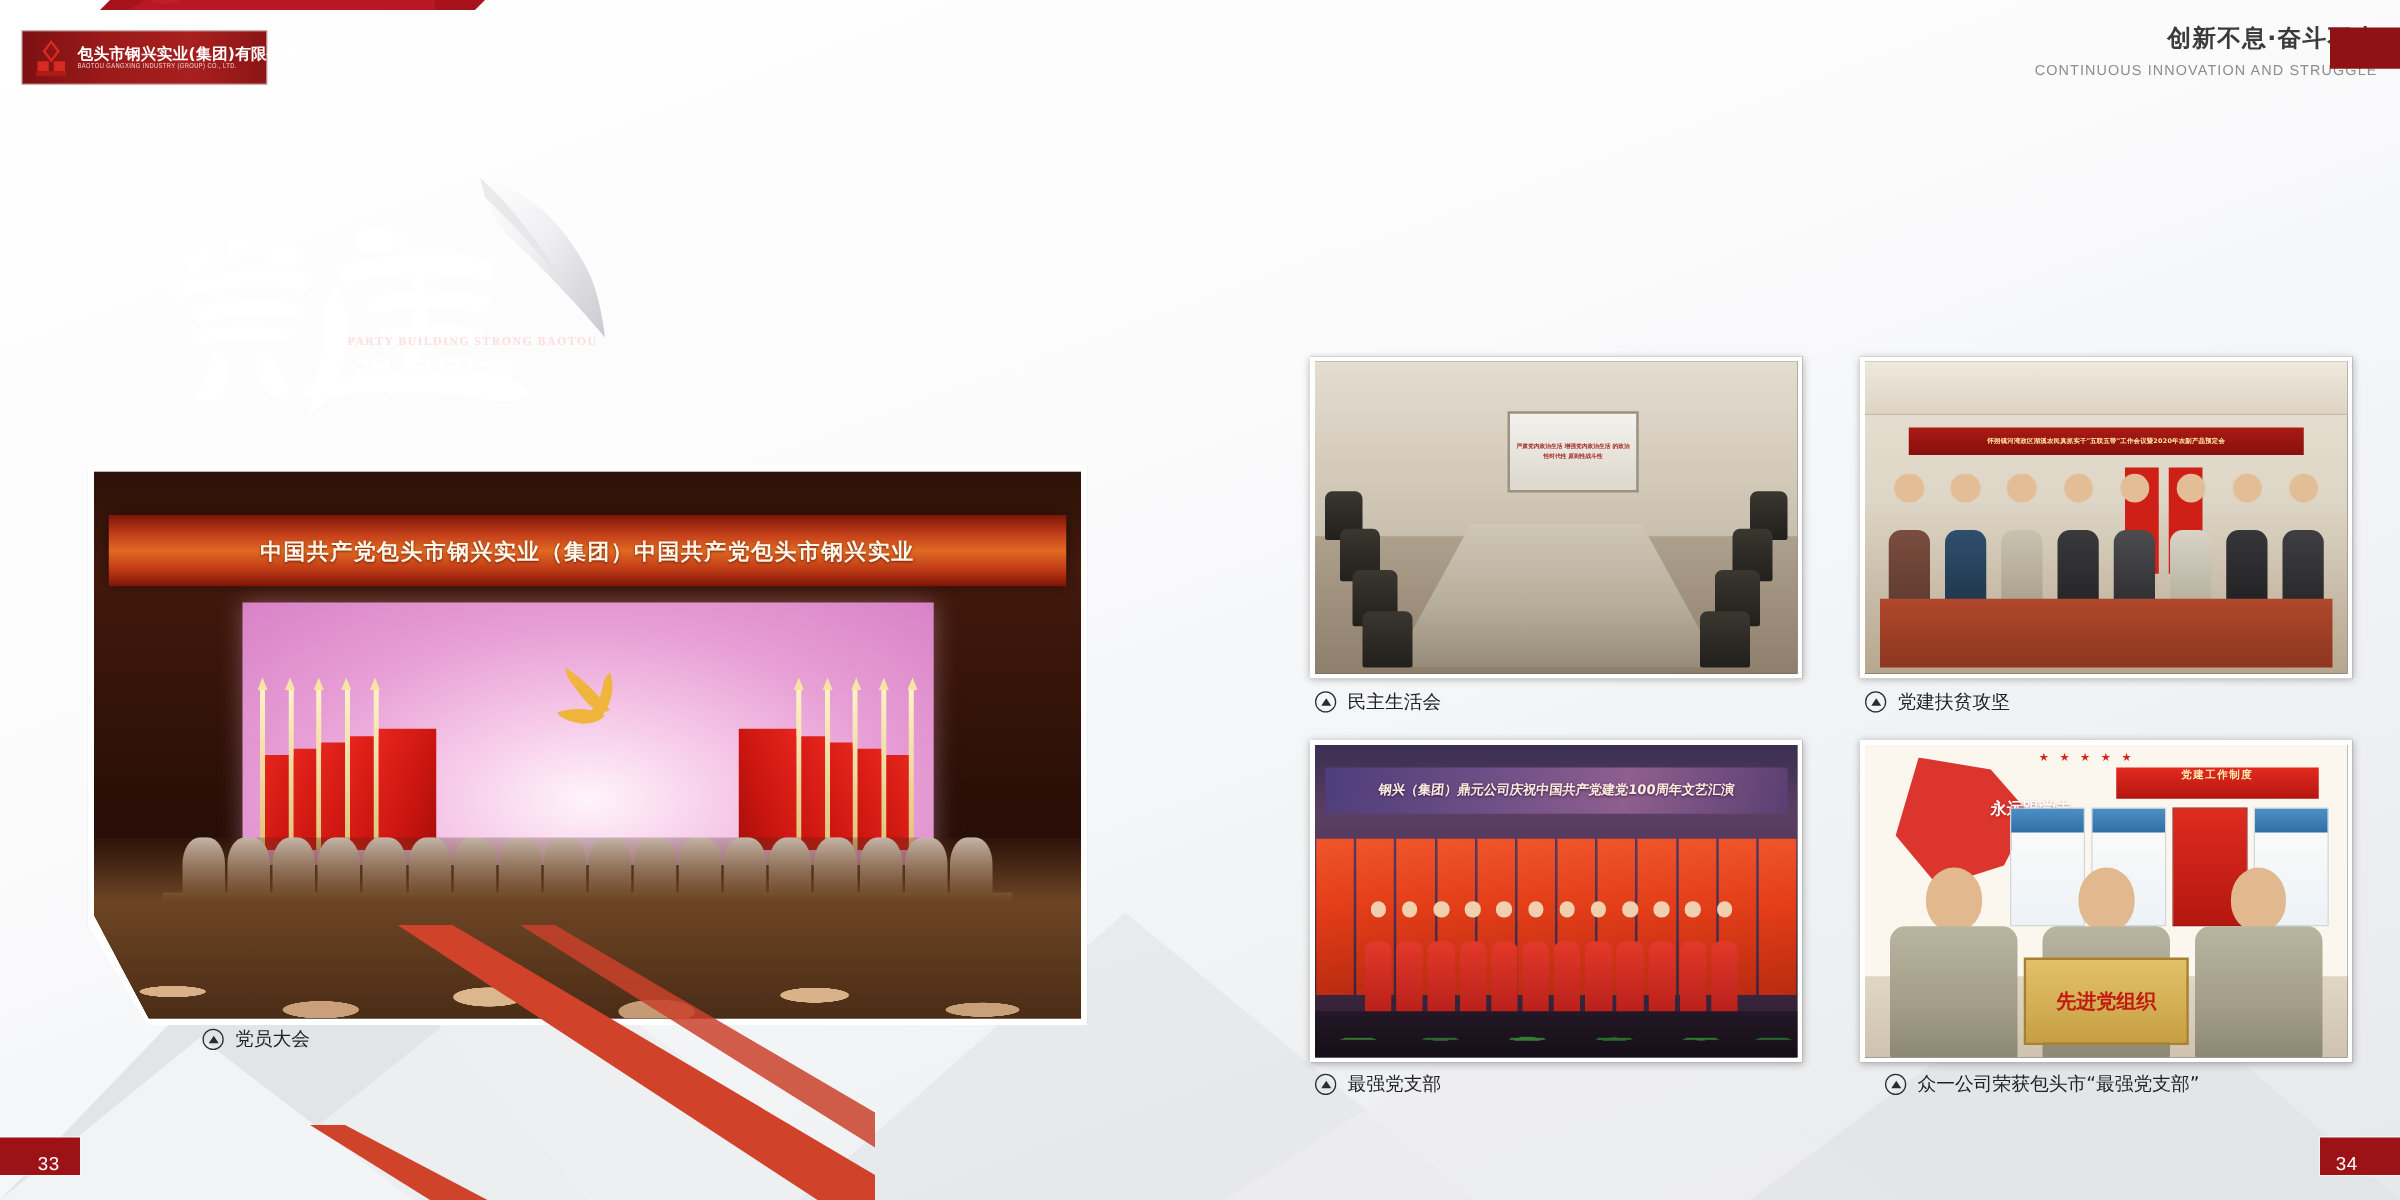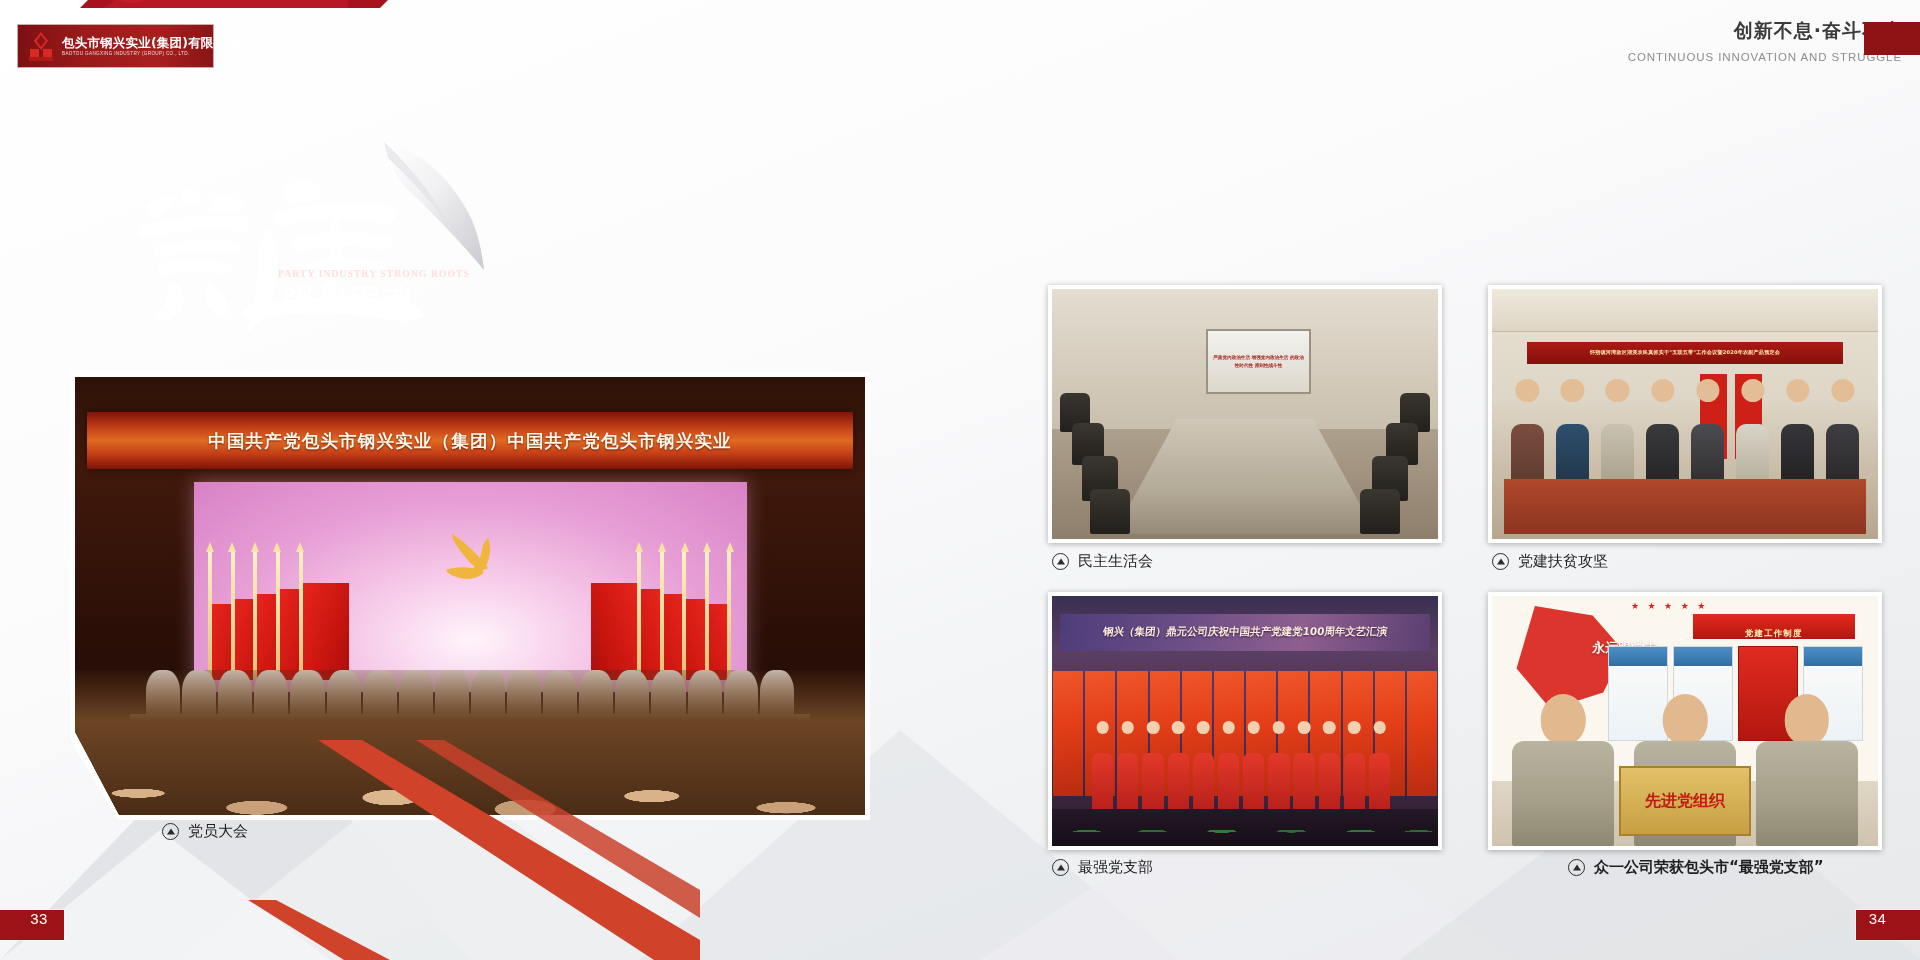--- a/index.html
+++ b/index.html
@@ -127,30 +127,30 @@
   .cap-icon::after{
     content:""; position:absolute; left:50%; top:50%;
     transform:translate(-50%,-58%);
     border-left:4.2px solid transparent; border-right:4.2px solid transparent;
     border-bottom:6.2px solid #2b2b2b;
   }
   #cap-main { left:162px; top:822px; }
   #cap-tl { left:1052px; top:552px; }
   #cap-tr { left:1492px; top:552px; }
   #cap-bl { left:1052px; top:858px; }
-  #cap-br { left:1568px; top:858px;font-weight:bold; }
+  #cap-br { left:1508px; top:858px; }
 
   
   .stripes { position:absolute; left:230px; bottom:0; width:470px; height:220px; pointer-events:none; }
 
   
   .pagenum {
     position:absolute; bottom:20px; height:30px;
     background:#9d1216; color:#ffffff;
-    display:flex; align-items:flex-start; justify-content:center;
+    display:flex; align-items:flex-end; justify-content:center;
     font-size:15px; letter-spacing:.5px;
     font-family:"Liberation Sans", sans-serif;
     box-shadow:0 0 0 1px rgba(255,255,255,.5);
   }
   #pagenum-left { left:0; width:64px; padding-left:14px; }
   #pagenum-right{ right:0; width:64px; padding-right:21px; }
 
   
   .scene { position:absolute; inset:0; }
 
@@ -298,21 +298,21 @@
   .pb-wall { position:absolute; left:0; top:0; width:100%; height:74%; background:#fbf7ee; }
   .pb-shape {
     position:absolute; left:5%; top:4%; width:34%; height:48%;
     background:#d8241c;
     clip-path:polygon(18% 0,62% 8%,86% 38%,70% 72%,30% 86%,4% 52%);
     opacity:.92;
   }
   .pb-title {
     position:absolute; left:52%; top:7%; width:42%; height:10%;
     background:linear-gradient(180deg,#e22a1f,#b4160f);
-    display:flex; align-items:flex-end; justify-content:center; gap:4px;
+    display:flex; align-items:flex-start; justify-content:center; gap:4px;
   }
   .pb-title span { font-size:8.4px; font-weight:bold; color:#ffeeb0; letter-spacing:1.2px;
     font-family:"DejaVu Sans", sans-serif; white-space:nowrap; }
   .pb-stars { position:absolute; left:36%; top:2%; width:26%; height:6%;
     color:#d8241c; font-size:9px; letter-spacing:3px; }
   .pb-panels { position:absolute; left:30%; top:20%; width:66%; height:38%; display:flex; gap:2%; }
   .pb-panel { flex:1; background:linear-gradient(180deg,#fdfcf8,#ecf2f7); border:1px solid #cfd8df; }
   .pb-panel-h { height:20%; background:linear-gradient(180deg,#4d8fc4,#2f6fa6); }
   .pb-panel.red { background:linear-gradient(180deg,#e02b20,#b3170f); border-color:#9c120c; }
   .pb-people { position:absolute; left:4%; bottom:0; width:92%; height:62%; display:flex; gap:3%; align-items:flex-end; }
@@ -405,21 +405,21 @@
 
       <path d="M168,16 C180,10 196,14 204,24 C196,34 180,38 168,32 C164,26 164,20 168,16 Z"></path>
       <path d="M156,44 C190,34 236,32 274,40 C278,48 274,54 266,56 C230,48 192,50 160,58 C152,56 150,48 156,44 Z"></path>
       <path d="M176,70 C208,62 246,62 272,70 C274,78 270,82 262,82 C236,76 206,76 180,84 C172,82 170,74 176,70 Z"></path>
       <path d="M186,96 C212,90 244,90 266,96 C268,104 262,108 256,108 C232,102 208,102 188,110 C182,108 180,100 186,96 Z"></path>
       <path d="M150,60 C158,76 160,100 154,124 C148,144 138,158 126,164 C132,144 138,120 138,96 C138,78 142,66 150,60 Z"></path>
       <path d="M128,138 C170,130 226,126 276,132 C290,134 300,140 304,148 C296,154 280,154 262,150 C214,142 168,144 130,152 C122,150 120,142 128,138 Z"></path>
       <path d="M216,44 C222,60 224,84 220,106 C216,120 210,130 202,134 C206,116 210,94 210,72 C210,58 212,48 216,44 Z"></path>
     </g>
   </svg>
-  <div class="calli-sub">PARTY INDUSTRY STRONG ROOTS</div>
+  <div class="calli-sub">PARTY BUILDING STRONG BAOTOU</div>
   <div class="calli-cn2">强根固魂</div>
 
   <div class="photo" id="photo-main">
     <div class="photo-inner">
       <div class="scene">
         <div class="mc-bg"></div>
         <div class="mc-screen">
           <svg class="mc-emblem" viewBox="0 0 76 58">
             <g fill="#f0b53c">
               <path d="M20,6 C30,12 44,24 56,40 C50,44 42,40 34,30 C26,20 20,12 20,6 Z"></path>

